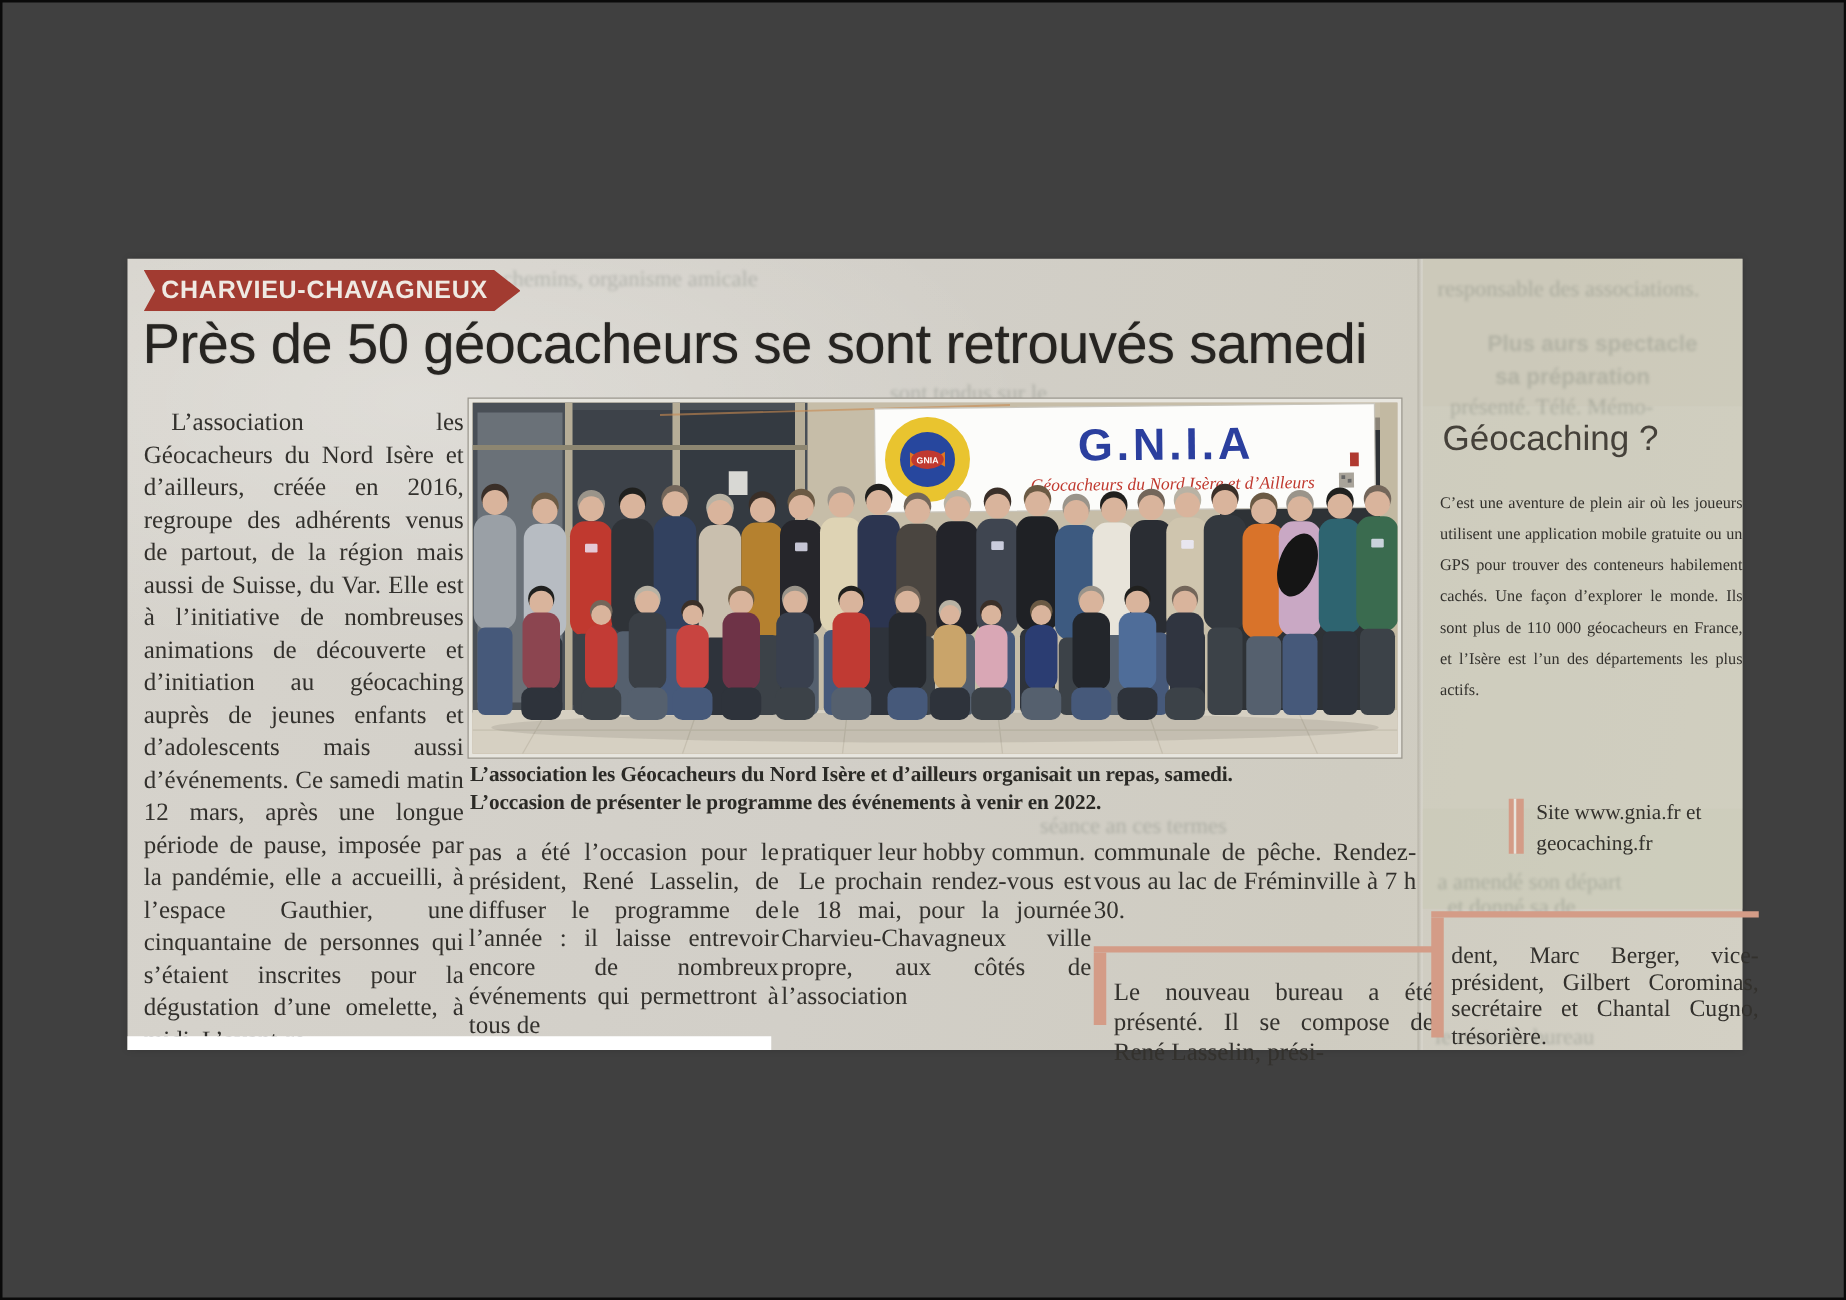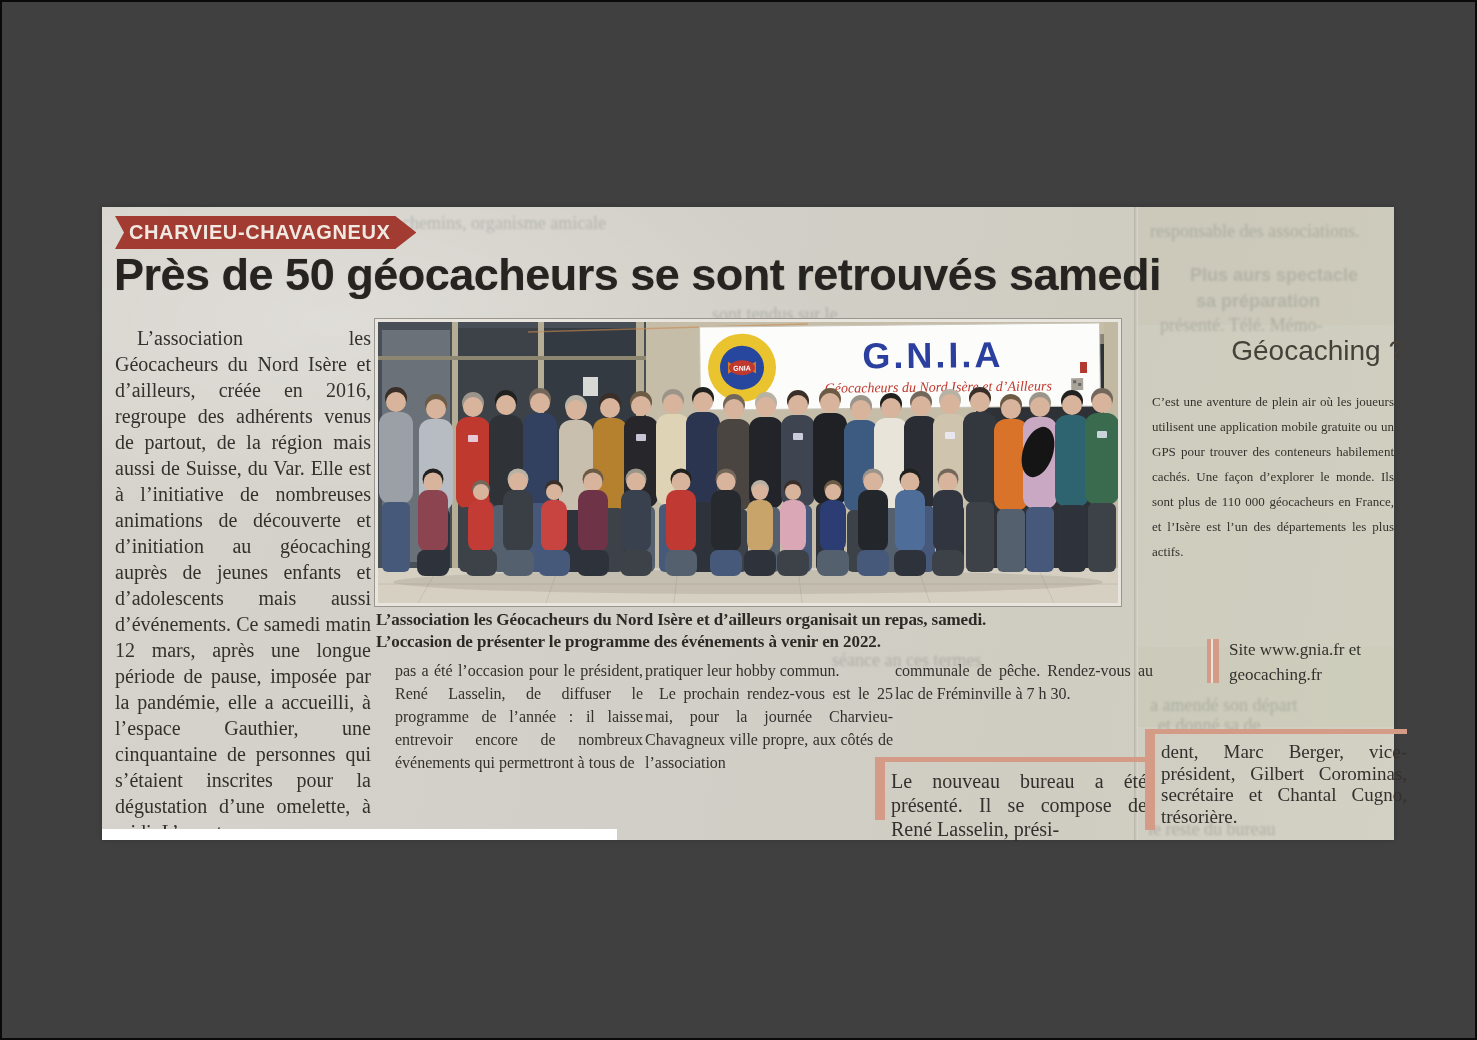--- a/index.html
+++ b/index.html
@@ -15,51 +15,51 @@
   .tint{position:absolute;pointer-events:none;}
   .crease{position:absolute;top:0;width:4px;height:100%;
     background:linear-gradient(90deg,rgba(90,85,70,.22),rgba(255,255,255,.25));}
   .tear{position:absolute;background:#ffffff;}
   
   .kicker{position:absolute;left:13px;top:9px;height:33px;padding:0 26px 0 14px;
     background:#a23b31;color:#efe9e2;font-family:"Liberation Sans",sans-serif;
     font-weight:bold;font-size:20px;letter-spacing:.6px;line-height:33px;
     clip-path:polygon(0 0,93% 0,100% 50%,93% 100%,0 100%,3% 50%);}
   .headline{position:absolute;left:12px;top:42px;width:1180px;
-    font-family:"Liberation Sans",sans-serif;font-weight:bold;font-size:45px;
+    font-family:"Liberation Sans",sans-serif;font-weight:normal;font-size:45px;
     letter-spacing:-.5px;color:#262421;text-shadow:0 0 1px rgba(40,35,30,.4);}
   
   .serifcol{position:absolute;color:#33312d;text-align:justify;
     font-size:20px;line-height:26px;}
   .serifcol p{margin:0;}
   .lead{left:13px;top:118px;width:256px;}
   .lead p{text-indent:22px;}
-  .bcol{top:452px;width:248px;font-size:16px;line-height:23px;margin-left:20px;}
+  .bcol{top:464px;width:248px;font-size:20px;line-height:23px;}
   .bcol .p2{text-indent:14px;}
   .colA{left:273px;} .colB{left:523px;} .colC{left:773px;width:258px;}
   
   .photo{position:absolute;left:273px;top:112px;width:740px;height:281px;
     background:#e7e5de;padding:3px;box-sizing:content-box;
     box-shadow:0 0 0 1px #9a968d;}
   .photo svg{display:block;background:#c6bda8;}
   
   .caption{position:absolute;left:274px;top:402px;width:700px;
     font-family:Liberation Serif, serif;font-weight:bold;
     font-size:17px;line-height:22px;color:#2b2a26;letter-spacing:-.1px;}
   
-  .quote{position:relative;border-top:5px solid #d49c87;padding:7px 0 0 16px;
+  .quote{position:relative;border-top:5px solid #d49c87;padding:20px 0 0 16px;
     text-align:justify;color:#33312d;}
   .quote .bar{position:absolute;left:0;top:0;width:10px;background:#d49c87;}
   .qC{position:absolute;left:773px;top:550px;width:256px;font-size:20px;line-height:24px;}
   .qC .bar{height:58px;}
   .qD{position:absolute;left:1043px;top:522px;width:246px;font-size:19px;line-height:21.5px;}
   .qD .bar{height:96px;}
   
   .sb-title{position:absolute;left:1052px;top:128px;width:250px;
-    font-family:"Liberation Sans",sans-serif;font-size:28px;color:#45413a;text-align:right;}
+    font-family:"Liberation Sans",sans-serif;font-size:28px;color:#45413a;}
   .sb-body{left:1050px;top:182px;width:242px;font-size:13px;line-height:25px;}
   .site{position:absolute;left:1105px;top:430px;width:250px;font-size:17px;
     line-height:25px;color:#33312d;padding-left:22px;box-sizing:border-box;}
   .site .mark{position:absolute;left:0;top:2px;width:12px;height:44px;background:#d49c87;}
   .site .mark:after{content:"";position:absolute;left:4px;top:0;width:2px;height:100%;background:#e8e4dc;}
   
   .ghost{position:absolute;color:#4c584f;opacity:.26;filter:blur(1.1px);
     font-size:18px;white-space:nowrap;}
   .ghost.sans{font-family:"Liberation Sans",sans-serif;font-weight:bold;opacity:.2;}
 </style>
@@ -302,21 +302,21 @@
     <div class="caption">
       <div>L’association les Géocacheurs du Nord Isère et d’ailleurs organisait un repas, samedi.</div>
       <div>L’occasion de présenter le programme des événements à venir en 2022.</div>
     </div>
 
     <div class="serifcol bcol colA">
       <p>pas a été l’occasion pour le président, René Lasselin, de diffuser le programme de l’année : il laisse entrevoir encore de nombreux événements qui permettront à tous de</p>
     </div>
     <div class="serifcol bcol colB">
       <p>pratiquer leur hobby commun.</p>
-      <p class="p2">Le prochain rendez-vous est le 25 mai, pour la journée Charvieu-Chavagneux ville propre, aux côtés de l’association</p>
+      <p class="p2">Le prochain rendez-vous est le 18 mai, pour la journée Charvieu-Chavagneux ville propre, aux côtés de l’association</p>
     </div>
     <div class="serifcol bcol colC">
       <p>communale de pêche. Rendez-vous au lac de Fréminville à 7 h 30.</p>
     </div>
 
     <div class="quote qC">
       <span class="bar"></span>
       <span>Le nouveau bureau a été présenté. Il se compose de René Lasselin, prési-</span>
     </div>
 

